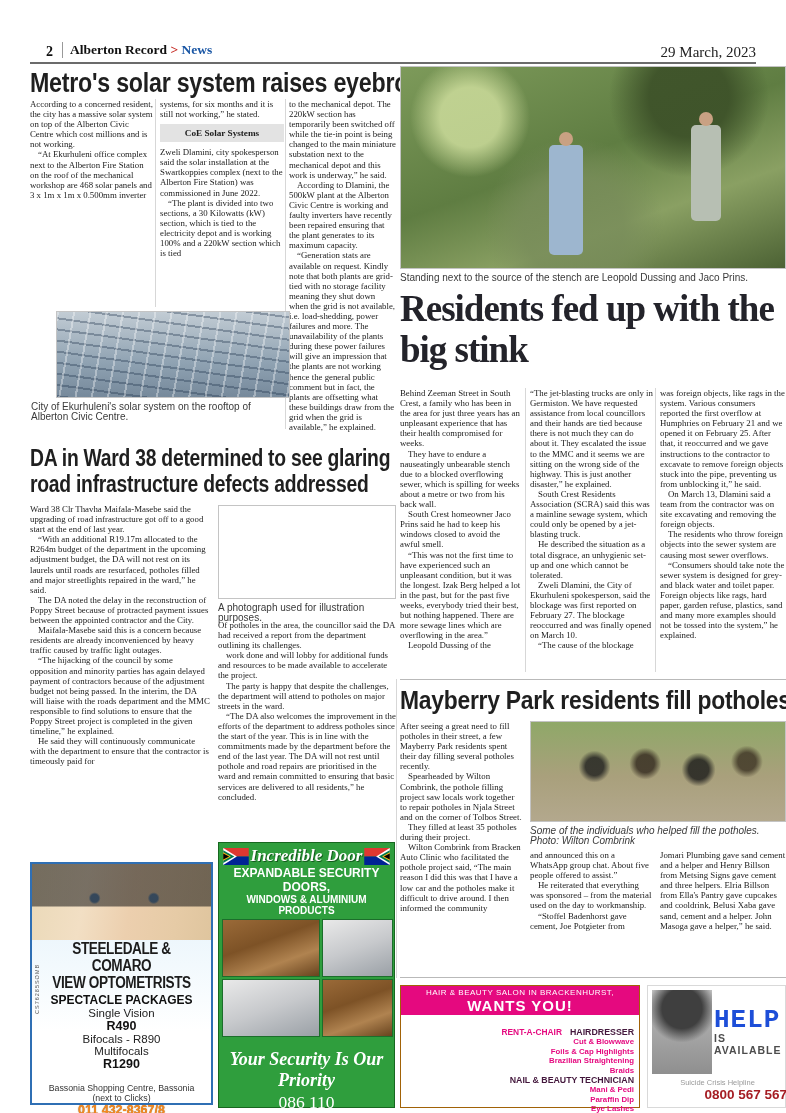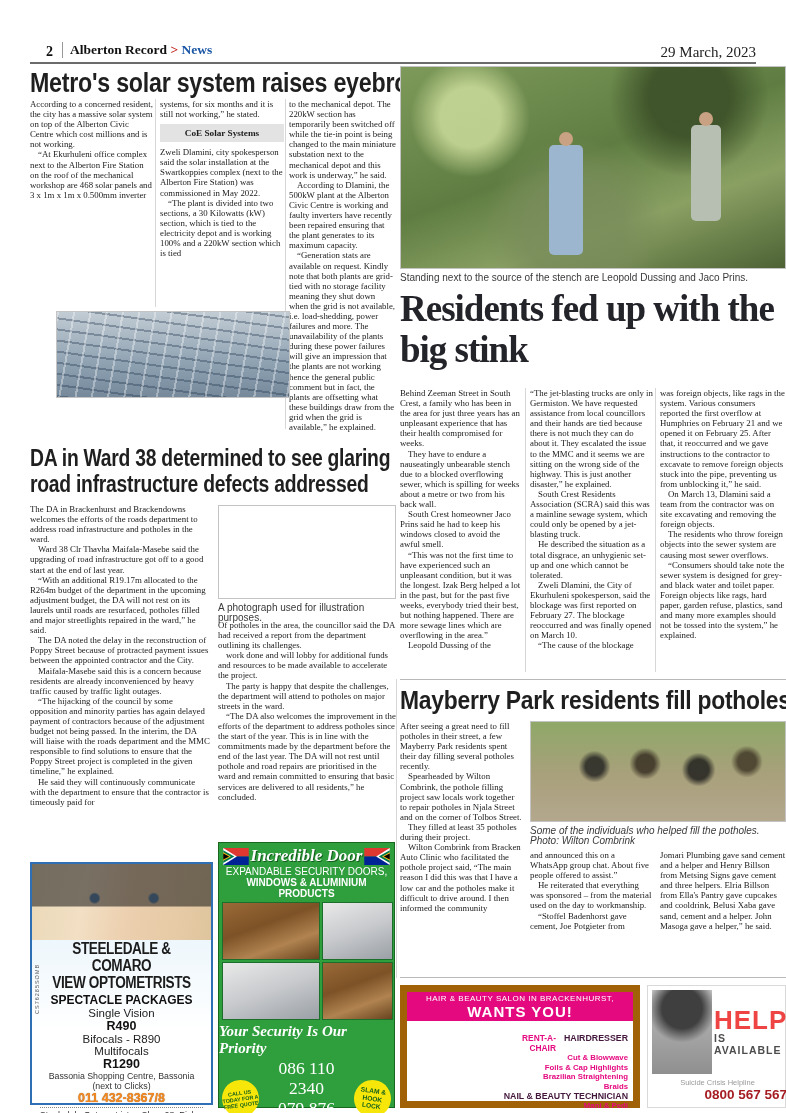--- a/index.html
+++ b/index.html
@@ -93,50 +93,50 @@
   .opt-dots { border-top:1.5px dotted #888; margin:2px 8px; }
   .opt-code { position:absolute; left:2px; top:150px; font-size:5.5px; color:#555;
               transform:rotate(-90deg); transform-origin:0 0; letter-spacing:1px; }
 
   
   .door-ad { background:#2f9e3d; border:1px solid #17671f; font-family:"Liberation Sans",sans-serif;
              display:flex; flex-direction:column; }
   .door-head { display:flex; align-items:center; justify-content:space-between; padding:3px 4px 0 4px; }
   .door-name { font-family:"Liberation Serif",serif; font-style:italic; font-weight:bold;
                font-size:17px; color:#ffffff; text-shadow:1px 1px 0 #145c1d; }
-  .door-l1 { color:#fff; font-weight:normal; font-size:10px; text-align:center; }
+  .door-l1 { color:#fff; font-weight:bold; font-size:12px; text-align:center; }
   .door-l2 { color:#fff; font-weight:bold; font-size:10px; text-align:center; margin-bottom:3px; }
   .door-grid { display:grid; grid-template-columns:58% 42%; grid-auto-rows:58px; gap:2px; padding:0 3px; }
   .door-slogan { font-family:"Liberation Serif",serif; font-style:italic; font-weight:bold;
-                 color:#fff; font-size:15px; text-align:left; margin:3px 0 1px 0; }
+                 color:#fff; font-size:18px; text-align:center; margin:12px 0 1px 0; }
   .door-badges { display:flex; align-items:center; justify-content:space-between; padding:0 3px; }
   .badge { background:#f6e60a; border-radius:50%; color:#14611d; font-weight:bold;
            display:flex; align-items:center; justify-content:center; text-align:center; }
   .badge-call { width:37px; height:37px; font-size:5.4px; line-height:6px; transform:rotate(-8deg); }
   .badge-lock { width:37px; height:37px; font-size:6.6px; line-height:7.5px; transform:rotate(8deg); }
   .door-phones { font-family:"Liberation Serif",serif; color:#fff; font-size:17.5px;
                  line-height:20px; text-align:center; }
 
   
-  .salon-ad { background:#fff; border:7px solid #a16207; font-family:"Liberation Sans",sans-serif;
+  .salon-ad { background:#fff; border:1px solid #a16207; font-family:"Liberation Sans",sans-serif;
               display:flex; flex-direction:column; }
   .salon-top { background:#e5097f; color:#fff; text-align:center; padding:2px 0 1px 0; }
   .salon-top .l1 { font-size:8px; letter-spacing:.5px; }
   .salon-top .l2 { font-size:15px; font-weight:bold; letter-spacing:1px; }
   .salon-body { flex:1; display:flex; }
   .salon-photo { width:90px; }
   .salon-text { flex:1; text-align:right; padding:12px 5px 0 0; }
   .salon-row1 { display:flex; justify-content:flex-end; gap:8px; }
   .salon-pink { color:#e5097f; font-weight:bold; font-size:8.4px; }
   .salon-dark { color:#43173c; font-weight:bold; font-size:8.8px; }
   .salon-list p { color:#e5097f; font-weight:bold; font-size:7.8px; line-height:9.5px; }
 
   
   .help-ad { background:#fff; border:1px solid #d9d9d9; font-family:"Liberation Sans",sans-serif; }
-  .help-word { font-size:26px; font-weight:bold; color:#ef4444; letter-spacing:1px; line-height:24px; }
+  .help-word { font-size:26px; font-weight:bold; color:#1d4ed8; letter-spacing:1px; line-height:24px;font-family:Liberation Mono, monospace; }
   .help-avail { font-size:10.5px; font-weight:bold; color:#4d4d4d; letter-spacing:1px; }
   .help-line { font-size:7.5px; color:#9a9a9a; text-align:center; }
   .help-phone { font-size:13.5px; font-weight:bold; color:#a51d23; text-align:right; }
 
   .flag { width:26px; height:17px; }
 </style>
 </head>
 <body>
 
 <div class="page">
@@ -160,31 +160,32 @@
       <p>According to a concerned resident, the city has a massive solar system on top of the Alberton Civic Centre which cost millions and is not working.</p>
       <p>“At Ekurhuleni office complex next to the Alberton Fire Station on the roof of the mechanical workshop are 468 solar panels and 3 x 1m x 1m x 0.500mm inverter</p>
     </div>
   <div class="abs vrule" style="left:155px; top:99px; height:208px;"></div>
   <div class="abs" style="left:160px; top:99px; width:124px;">
     <div class="body-col">
         <p>systems, for six months and it is still not working,” he stated.</p>
       </div>
     <div class="subhead">CoE Solar Systems</div>
     <div class="body-col">
-        <p>Zweli Dlamini, city spokesperson said the solar installation at the Swartkoppies complex (next to the Alberton Fire Station) was commissioned in May 2022.</p>
+        <p>Zweli Dlamini, city spokesperson said the solar installation at the Swartkoppies complex (next to the Alberton Fire Station) was commissioned in June 2022.</p>
         <p>“The plant is divided into two sections, a 30 Kilowatts (kW) section, which is tied to the electricity depot and is working 100% and a 220kW section which is tied</p>
       </div>
   </div>
   <div class="abs vrule" style="left:285px; top:99px; height:330px;"></div>
   <div class="abs body-col" style="left:289px; top:99px; width:107px;">
       <p>to the mechanical depot. The 220kW section has temporarily been switched off while the tie-in point is being changed to the main miniature substation next to the mechanical depot and this work is underway,” he said.</p>
       <p>According to Dlamini, the 500kW plant at the Alberton Civic Centre is working and faulty inverters have recently been repaired ensuring that the plant generates to its maximum capacity.</p>
       <p>“Generation stats are available on request. Kindly note that both plants are grid-tied with no storage facility meaning they shut down when the grid is not available, i.e. load-shedding, power failures and more. The unavailability of the plants during these power failures will give an impression that the plants are not working hence the general public comment but in fact, the plants are offsetting what these buildings draw from the grid when the grid is available,” he explained.</p>
     </div>
   <div class="abs ph ph-solar" style="left:56px; top:311px; width:234px; height:87px;"></div>
+  <div class="abs caption" style="left:31px; top:402px; width:258px;">City of Ekurhuleni's solar system on the rooftop of Alberton Civic Centre.</div>
 
   <div class="abs ph ph-stench" style="left:400px; top:66px; width:386px; height:203px;">
     <div class="fig figA"></div>
     <div class="fig figB"></div>
   </div>
   <div class="abs caption" style="left:400px; top:273px; width:386px;">Standing next to the source of the stench are Leopold Dussing and Jaco Prins.</div>
   <div class="abs h-stink" style="left:400px; top:288px; width:386px;">Residents fed up with the big stink</div>
   <div class="abs body-col" style="left:400px; top:388px; width:122px;">
       <p>Behind Zeeman Street in South Crest, a family who has been in the area for just three years has an unpleasant experience that has their health compromised for weeks.</p>
       <p>They have to endure a nauseatingly unbearable stench due to a blocked overflowing sewer, which is spilling for weeks about a metre or two from his back wall.</p>
@@ -205,21 +206,20 @@
       <p>was foreign objects, like rags in the system. Various consumers reported the first overflow at Humphries on February 21 and we opened it on February 25. After that, it reoccurred and we gave instructions to the contractor to excavate to remove foreign objects stuck into the pipe, preventing us from unblocking it,” he said.</p>
       <p>On March 13, Dlamini said a team from the contractor was on site excavating and removing the foreign objects.</p>
       <p>The residents who throw foreign objects into the sewer system are causing most sewer overflows.</p>
       <p>“Consumers should take note the sewer system is designed for grey- and black water and toilet paper. Foreign objects like rags, hard paper, garden refuse, plastics, sand and many more examples should not be tossed into the system,” he explained.</p>
     </div>
 
   <div class="abs" style="left:30px; top:446px;">
     <div class="cond h-da">DA in Ward 38 determined to see glaring road infrastructure defects addressed</div>
   </div>
   <div class="abs body-col" style="left:30px; top:504px; width:182px;">
-      <p>The DA in Brackenhurst and Brackendowns welcomes the efforts of the roads department to address road infrastructure and potholes in the ward.</p>
       <p>Ward 38 Clr Thavha Maifala-Masebe said the upgrading of road infrastructure got off to a good start at the end of last year.</p>
       <p>“With an additional R19.17m allocated to the R264m budget of the department in the upcoming adjustment budget, the DA will not rest on its laurels until roads are resurfaced, potholes filled and major streetlights repaired in the ward,” he said.</p>
       <p>The DA noted the delay in the reconstruction of Poppy Street because of protracted payment issues between the appointed contractor and the City.</p>
       <p>Maifala-Masebe said this is a concern because residents are already inconvenienced by heavy traffic caused by traffic light outages.</p>
       <p>“The hijacking of the council by some opposition and minority parties has again delayed payment of contractors because of the adjustment budget not being passed. In the interim, the DA will liaise with the roads department and the MMC responsible to find solutions to ensure that the Poppy Street project is completed in the given timeline,” he explained.</p>
       <p>He said they will continuously communicate with the department to ensure that the contractor is timeously paid for</p>
     </div>
   <div class="abs ph ph-road" style="left:218px; top:505px; width:178px; height:94px;"></div>
   <div class="abs caption" style="left:218px; top:603px; width:178px;">A photograph used for illustration purposes.</div>
   <div class="abs body-col" style="left:218px; top:620px; width:178px;">
@@ -256,21 +256,21 @@
     <div class="ph-optlady" style="width:100%; height:76px;"></div>
     <div class="opt-code">CS76285SOMB</div>
     <div class="opt-title">STEELEDALE &amp; COMARO</div>
     <div class="opt-title">VIEW OPTOMETRISTS</div>
     <div class="opt-sub">SPECTACLE PACKAGES</div>
     <div class="opt-line">Single Vision</div>
     <div class="opt-price">R490</div>
     <div class="opt-line">Bifocals - R890</div>
     <div class="opt-line">Multifocals</div>
     <div class="opt-price">R1290</div>
-    <div class="opt-loc" style="margin-top:0; padding:0 10px;">Bassonia Shopping Centre, Bassonia (next to Clicks)</div>
+    <div class="opt-loc" style="margin-top:12px; padding:0 10px;">Bassonia Shopping Centre, Bassonia (next to Clicks)</div>
     <div class="opt-phone">011 432-8367/8</div>
     <div class="opt-dots"></div>
     <div class="opt-loc" style="padding:0 6px;">Steeledale Optometrists - Shop 28, Pick n Pay Hypermarket, Steeledale</div>
 
   </div>
 
   <div class="abs door-ad" style="left:218px; top:842px; width:177px; height:266px;">
     <div class="door-head">
       <svg class="flag" viewBox="0 0 30 20">
         <rect width="30" height="10" fill="#de3831"></rect>

